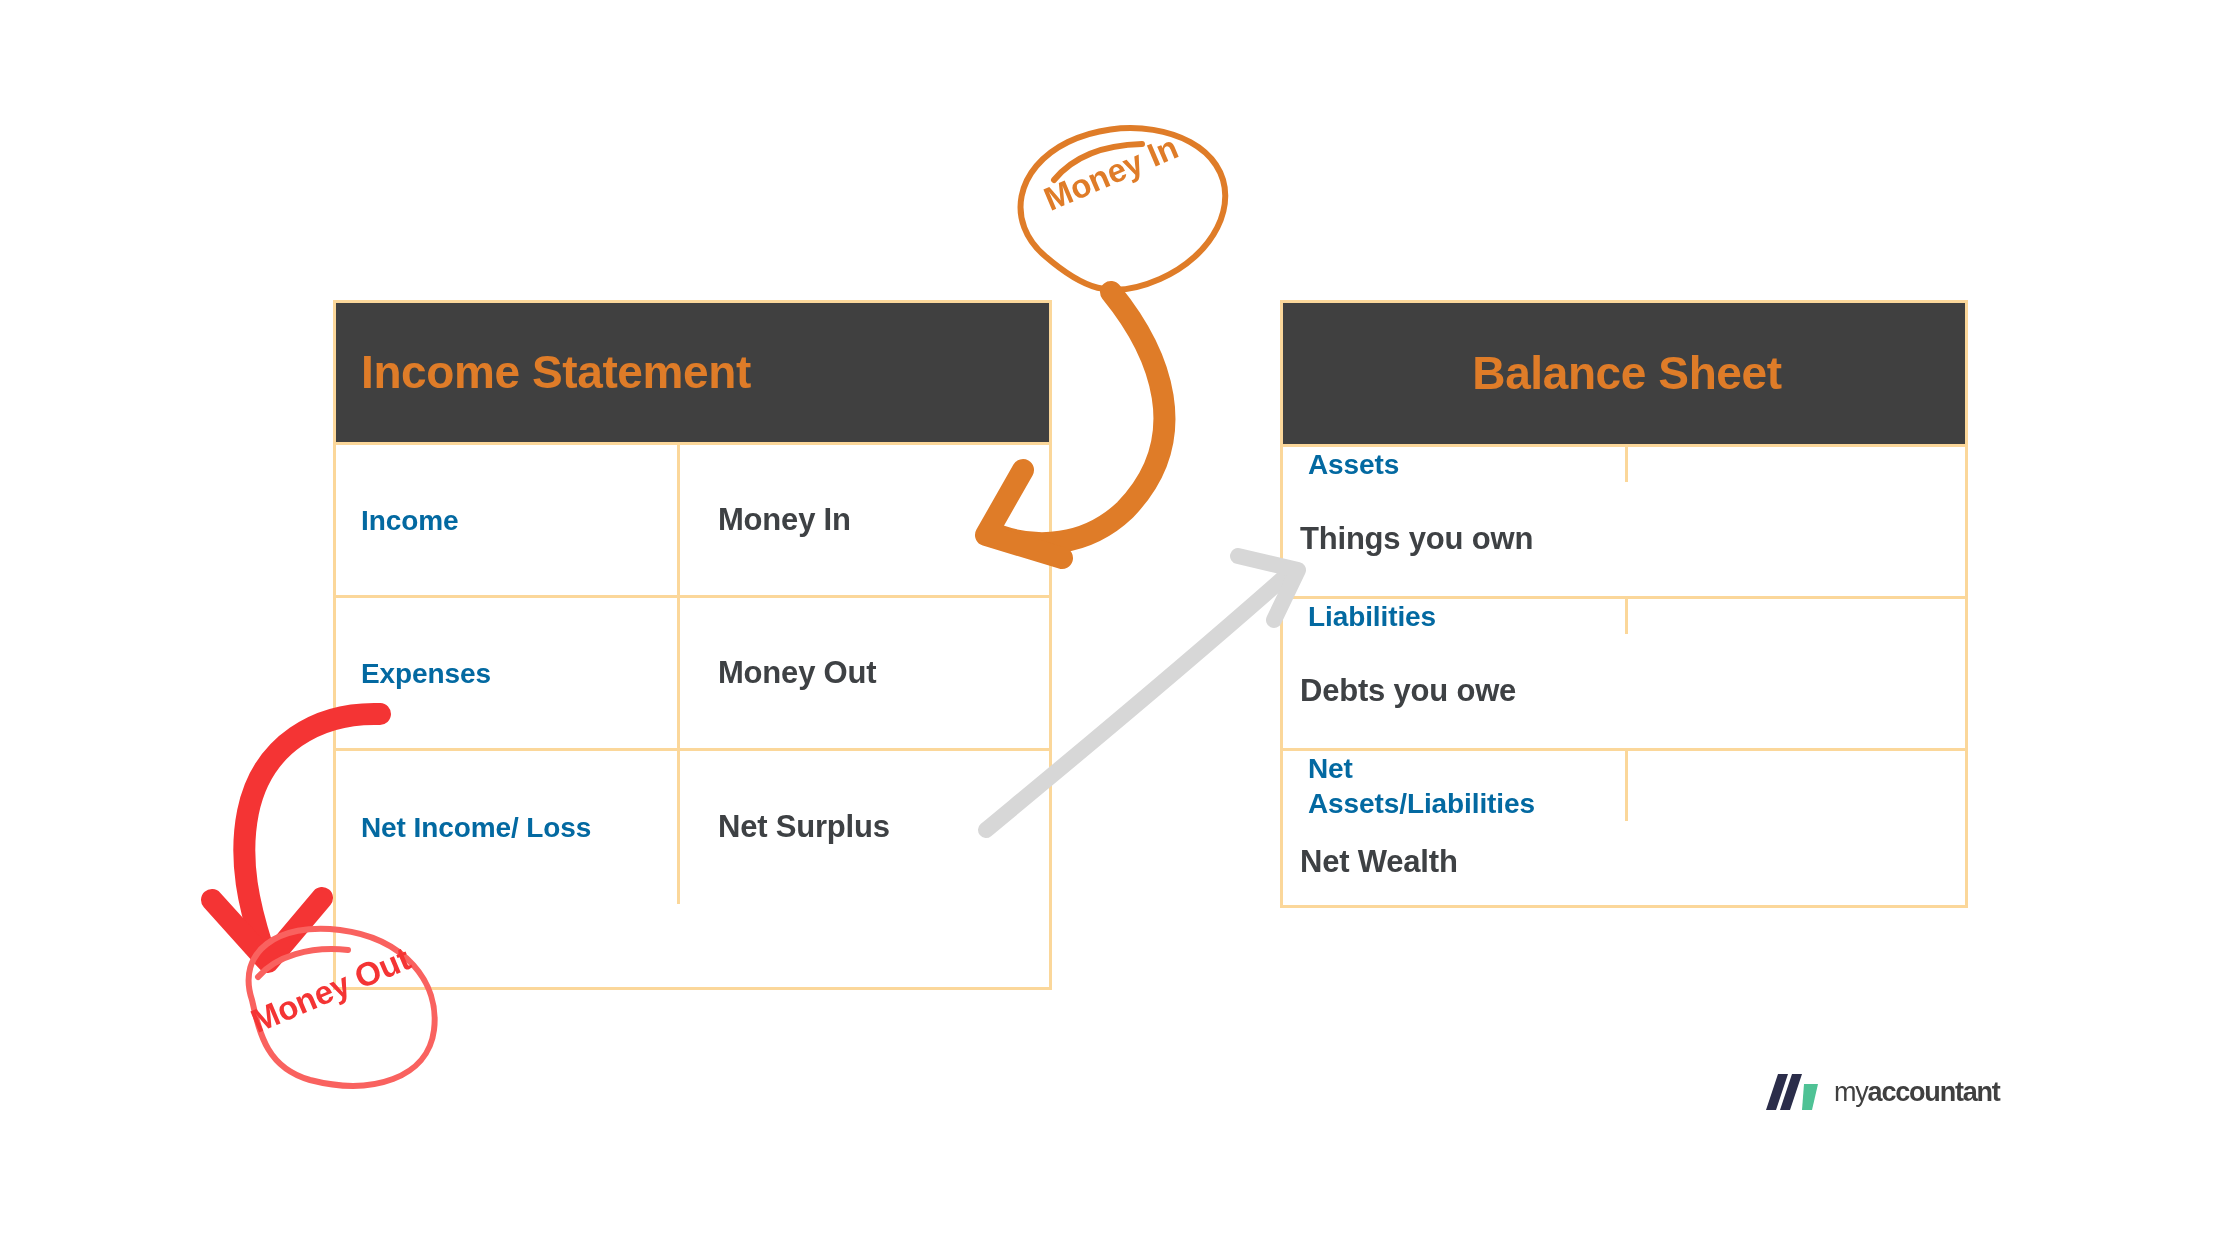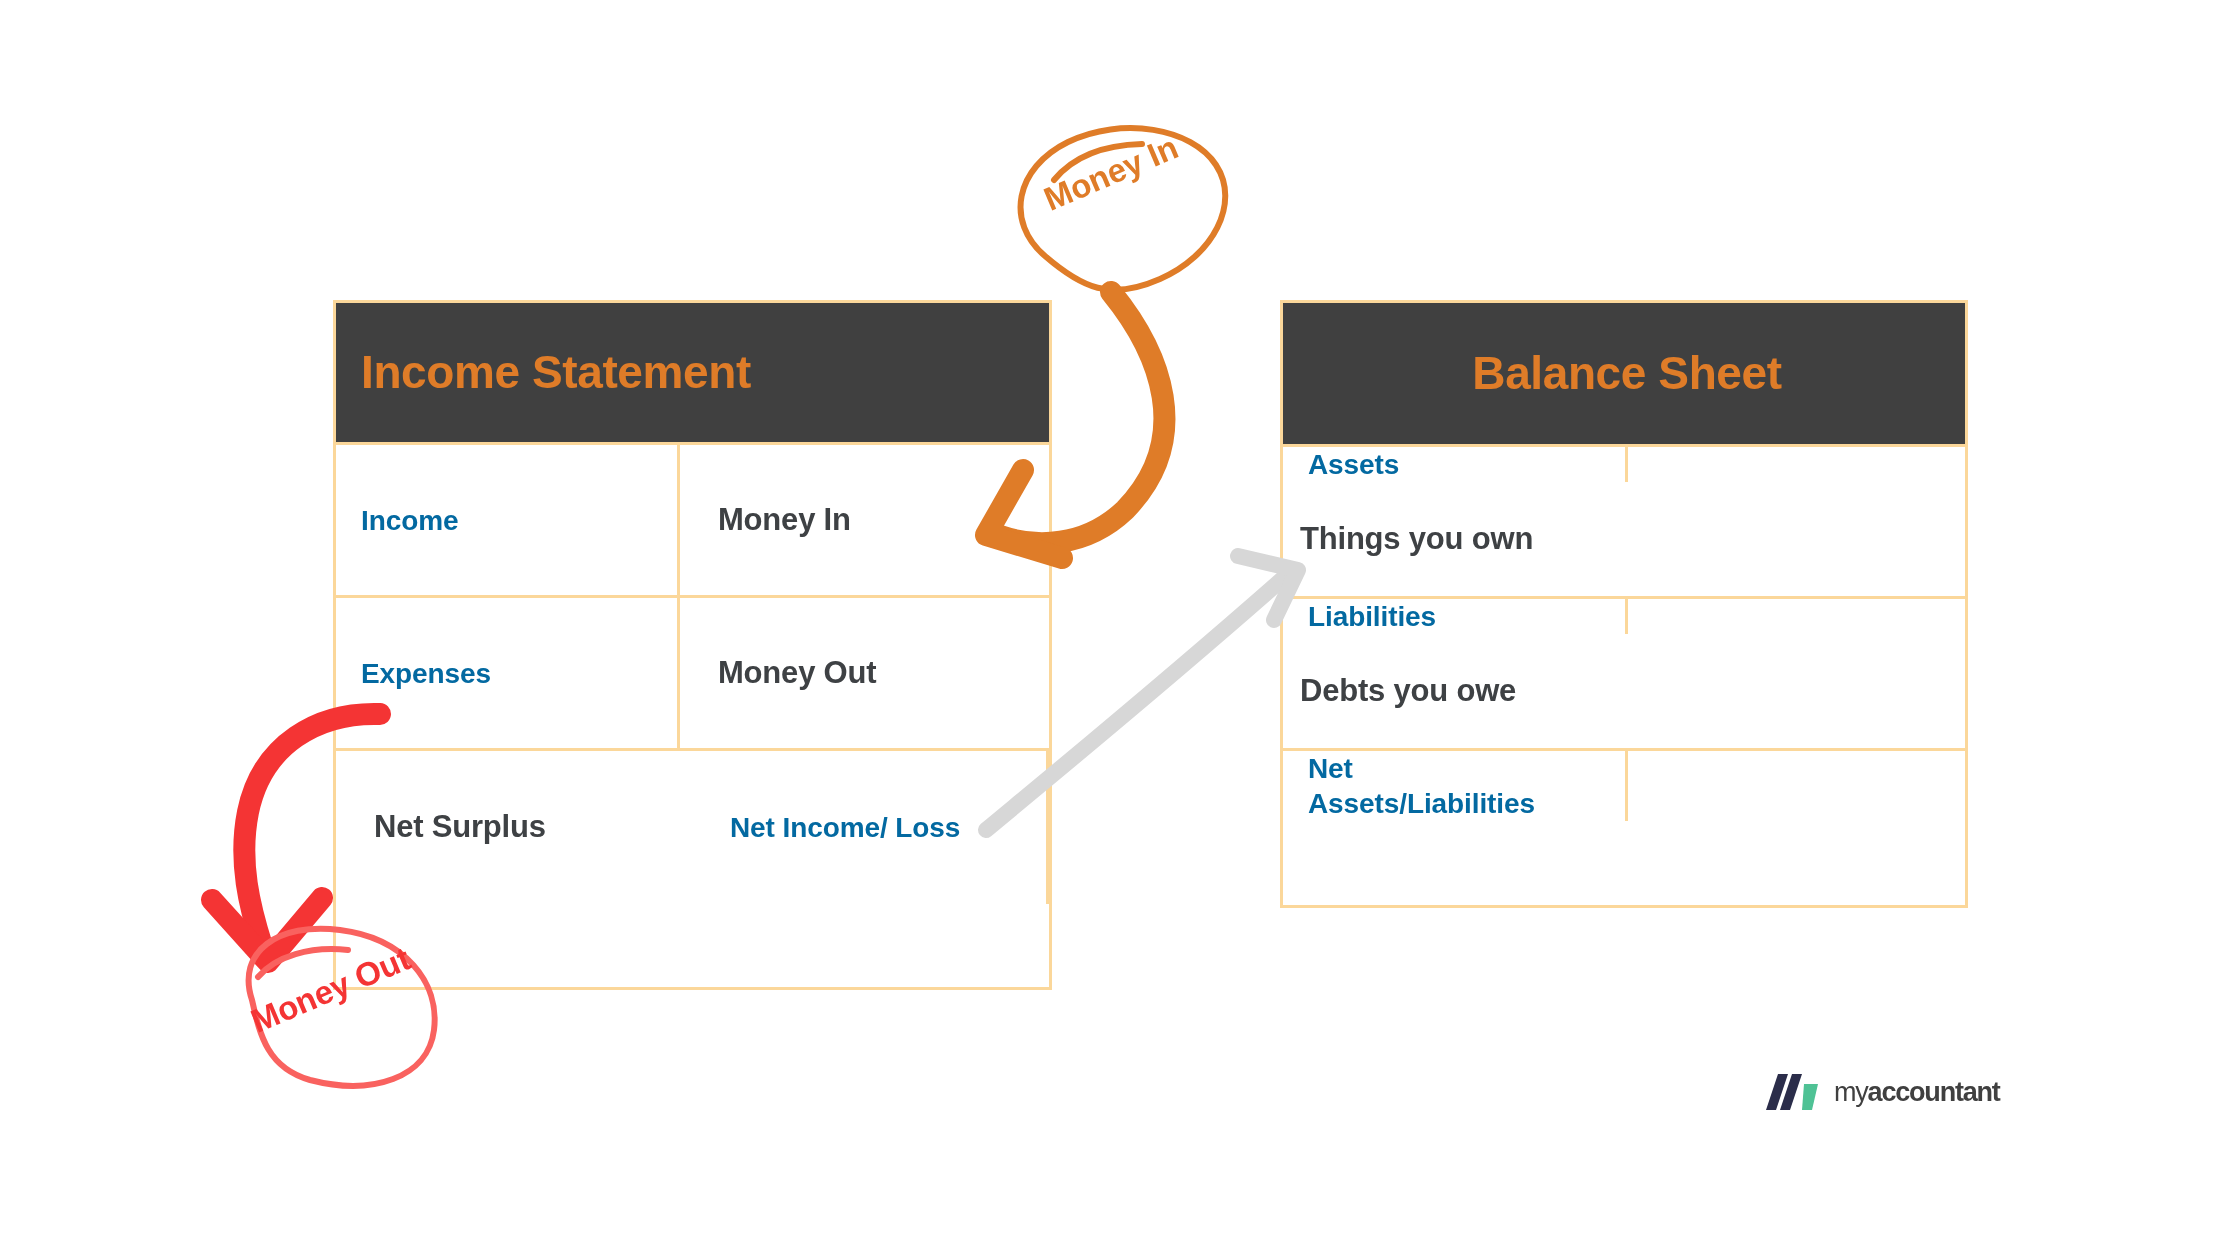--- a/index.html
+++ b/index.html
@@ -201,25 +201,25 @@
     <div class="table-row">
       <div class="cell c1">
         <span class="cell-label">Expenses</span>
       </div>
       <div class="cell c2">
         <span class="cell-value">Money Out</span>
       </div>
     </div>
 
     <div class="table-row last">
+      <div class="cell c1">
+        <span class="cell-label">Net Income/ Loss</span>
+      </div>
       <div class="cell c2">
         <span class="cell-value">Net Surplus</span>
-      </div>
-      <div class="cell c1">
-        <span class="cell-label">Net Income/ Loss</span>
       </div>
     </div>
   </div>
 
   <div class="fin-table" id="balance-sheet-table">
 
     <div class="table-header">
       <span class="table-title">Balance Sheet</span>
     </div>
 
@@ -237,20 +237,23 @@
         <span class="cell-label">Liabilities</span>
       </div>
       <div class="cell c2">
         <span class="cell-value">Debts you owe</span>
       </div>
     </div>
 
     <div class="table-row last">
       <div class="cell c1">
         <span class="cell-label" style="max-width:260px">Net Assets/Liabilities</span>
+      </div>
+      <div class="cell c2">
+        <span class="cell-value">Net Wealth</span>
       </div>
     </div>
   </div>
 
   <svg class="anno-layer" viewBox="0 0 2240 1260" width="2240" height="1260">
 
     <g>
       <path d="M 1045 256
                C 1005 222, 1015 168, 1068 142
                C 1122 116, 1192 128, 1216 165

